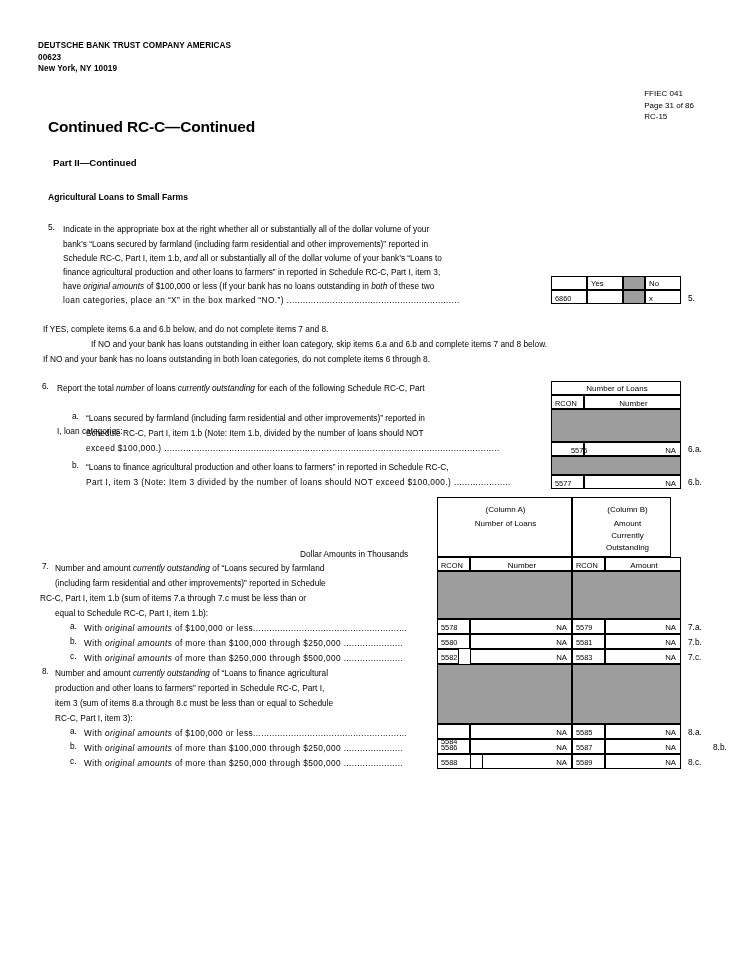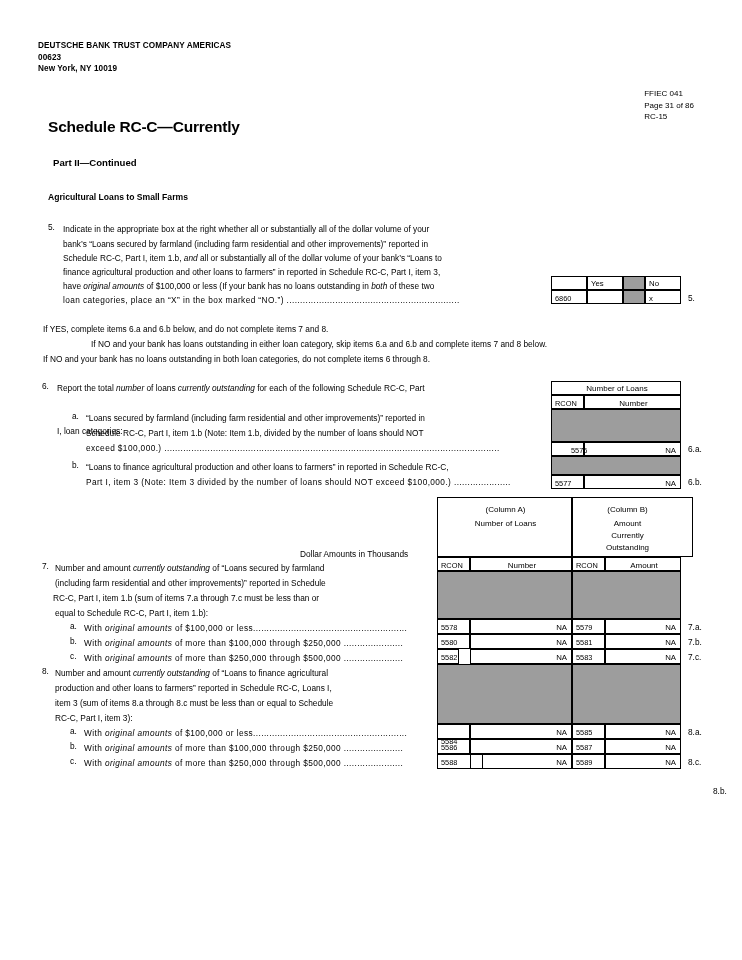--- a/index.html
+++ b/index.html
@@ -121,21 +121,21 @@
     <div>00623</div>
     <div>New York, NY 10019</div>
   </div>
 
   <div class="ffiec-block">
     <div>FFIEC 041</div>
     <div>Page 31 of 86</div>
     <div>RC-15</div>
   </div>
 
-  <div class="sched-title">Schedule RC-C—Currently</div>
+  <div class="sched-title">Continued RC-C—Continued</div>
   <div class="part-title">Part II—Continued</div>
   <div class="section-title">Agricultural Loans to Small Farms</div>
 
   <div class="itm-num" style="left:48px; top:222px;">5.</div>
   <div class="txt" style="left:63px; top:222px; width:500px;">Indicate in the appropriate box at the right whether all or substantially all of the dollar volume of your</div>
   <div class="txt" style="left:63px; top:237px; width:520px;">bank’s “Loans secured by farmland (including farm residential and other improvements)” reported in</div>
   <div class="txt" style="left:63px; top:251px; width:520px;"><span>Schedule RC-C, Part I, item 1.b, </span><i>and</i><span> all or substantially all of the dollar volume of your bank’s “Loans to</span></div>
   <div class="txt" style="left:63px; top:265px; width:520px;">finance agricultural production and other loans to farmers” in reported in Schedule RC-C, Part I,  item 3,</div>
   <div class="txt" style="left:63px; top:279px; width:520px;"><span>have </span><i>original amounts</i><span> of $100,000 or less (If your bank has no loans outstanding in </span><i>both</i><span> of these two</span></div>
   <div class="txt dots" style="left:63px; top:293px; width:500px;">loan categories, place an “X” in the box marked “NO.”) ................................................................</div>
@@ -200,21 +200,21 @@
   </div>
   <div class="box" style="left:584px; top:475px; width:97px; height:14px;">
     <span class="na" style="right:4px; top:3px; position:absolute;">NA</span>
   </div>
   <div class="right-lbl" style="left:688px; top:477px;">6.b.</div>
 
   <div class="box" style="left:437px; top:497px; width:135px; height:60px;">
     <span class="hdr-c" style="left:0; top:7px; width:135px; position:absolute;">(Column A)</span>
     <span class="hdr-c" style="left:0; top:21px; width:135px; position:absolute;">Number of Loans</span>
   </div>
-  <div class="box" style="left:572px; top:497px; width:121px; height:60px;">
+  <div class="box" style="left:572px; top:497px; width:99px; height:60px;">
     <span class="hdr-c" style="left:0; top:7px; width:109px; position:absolute;">(Column B)</span>
     <span class="hdr-c" style="left:0; top:21px; width:109px; position:absolute;">Amount</span>
     <span class="hdr-c" style="left:0; top:33px; width:109px; position:absolute;">Currently</span>
     <span class="hdr-c" style="left:0; top:45px; width:109px; position:absolute;">Outstanding</span>
   </div>
 
   <div class="dollar-hdr" style="left:300px; top:549px;">Dollar Amounts in Thousands</div>
 
   <div class="box" style="left:437px; top:557px; width:33px; height:14px;">
     <span class="cellnum" style="left:3px; top:3px; position:absolute;">RCON</span>
@@ -225,21 +225,21 @@
   <div class="box" style="left:572px; top:557px; width:33px; height:14px;">
     <span class="cellnum" style="left:3px; top:3px; position:absolute;">RCON</span>
   </div>
   <div class="box" style="left:605px; top:557px; width:76px; height:14px;">
     <span class="hdr-c" style="left:0; top:3px; width:76px; position:absolute;">Amount</span>
   </div>
 
   <div class="itm-num" style="left:42px; top:561px;">7.</div>
   <div class="txt" style="left:55px; top:561px; width:380px;"><span>Number and amount </span><i>currently outstanding</i><span>  of “Loans secured by farmland</span></div>
   <div class="txt" style="left:55px; top:576px; width:380px;">(including farm residential and other improvements)” reported in Schedule</div>
-  <div class="txt" style="left:53px; top:591px; width:380px;">RC-C, Part I, item 1.b (sum of items 7.a through 7.c must be less than or</div>
+  <div class="txt" style="left:40px; top:591px; width:380px;">RC-C, Part I, item 1.b (sum of items 7.a through 7.c must be less than or</div>
   <div class="txt" style="left:55px; top:606px; width:380px;">equal to Schedule RC-C, Part I, item 1.b):</div>
 
   <div class="box gray" style="left:437px; top:571px; width:135px; height:48px;"></div>
   <div class="box gray" style="left:572px; top:571px; width:109px; height:48px;"></div>
 
   <div class="itm-num" style="left:70px; top:621px;">a.</div>
   <div class="txt dots" style="left:84px; top:621px; width:350px;"><span>With </span><i>original amounts</i><span> of $100,000 or less.........................................................</span></div>
   <div class="box" style="left:437px; top:619px; width:33px; height:15px;">
     <span class="cellnum" style="left:3px; top:3px; position:absolute;">5578</span>
   </div>
@@ -281,21 +281,21 @@
   <div class="box" style="left:572px; top:649px; width:33px; height:15px;">
     <span class="cellnum" style="left:3px; top:3px; position:absolute;">5583</span>
   </div>
   <div class="box" style="left:605px; top:649px; width:76px; height:15px;">
     <span class="na" style="right:4px; top:3px; position:absolute;">NA</span>
   </div>
   <div class="right-lbl" style="left:688px; top:652px;">7.c.</div>
 
   <div class="itm-num" style="left:42px; top:666px;">8.</div>
   <div class="txt" style="left:55px; top:666px; width:380px;"><span>Number and amount </span><i>currently outstanding</i><span> of “Loans to finance agricultural</span></div>
-  <div class="txt" style="left:55px; top:681px; width:380px;">production and other loans to farmers” reported in Schedule RC-C, Loans I,</div>
+  <div class="txt" style="left:55px; top:681px; width:380px;">production and other loans to farmers” reported in Schedule RC-C, Part I,</div>
   <div class="txt" style="left:55px; top:696px; width:380px;">item 3 (sum of items 8.a through 8.c must be less than or equal to Schedule</div>
   <div class="txt" style="left:55px; top:711px; width:380px;">RC-C, Part I, item 3):</div>
 
   <div class="box gray" style="left:437px; top:664px; width:135px; height:60px;"></div>
   <div class="box gray" style="left:572px; top:664px; width:109px; height:60px;"></div>
 
   <div class="itm-num" style="left:70px; top:726px;">a.</div>
   <div class="txt dots" style="left:84px; top:726px; width:350px;"><span>With </span><i>original amounts</i><span> of $100,000 or less.........................................................</span></div>
   <div class="box" style="left:437px; top:724px; width:33px; height:15px;">
     <span class="cellnum" style="left:3px; top:3px; position:absolute;margin-top:9px;">5584</span>
@@ -318,21 +318,21 @@
   </div>
   <div class="box" style="left:470px; top:739px; width:102px; height:15px;">
     <span class="na" style="right:4px; top:3px; position:absolute;">NA</span>
   </div>
   <div class="box" style="left:572px; top:739px; width:33px; height:15px;">
     <span class="cellnum" style="left:3px; top:3px; position:absolute;">5587</span>
   </div>
   <div class="box" style="left:605px; top:739px; width:76px; height:15px;">
     <span class="na" style="right:4px; top:3px; position:absolute;">NA</span>
   </div>
-  <div class="right-lbl" style="left:688px; top:786px;padding-left:25px;">8.b.</div>
+  <div class="right-lbl" style="left:688px; top:742px;padding-left:25px;">8.b.</div>
 
   <div class="itm-num" style="left:70px; top:756px;">c.</div>
   <div class="txt dots" style="left:84px; top:756px; width:350px;"><span>With </span><i>original amounts</i><span> of more than $250,000 through $500,000 ......................</span></div>
   <div class="box" style="left:437px; top:754px; width:33px; height:15px;padding-left:44px;">
     <span class="cellnum" style="left:3px; top:3px; position:absolute;">5588</span>
   </div>
   <div class="box" style="left:470px; top:754px; width:102px; height:15px;">
     <span class="na" style="right:4px; top:3px; position:absolute;">NA</span>
   </div>
   <div class="box" style="left:572px; top:754px; width:33px; height:15px;">

